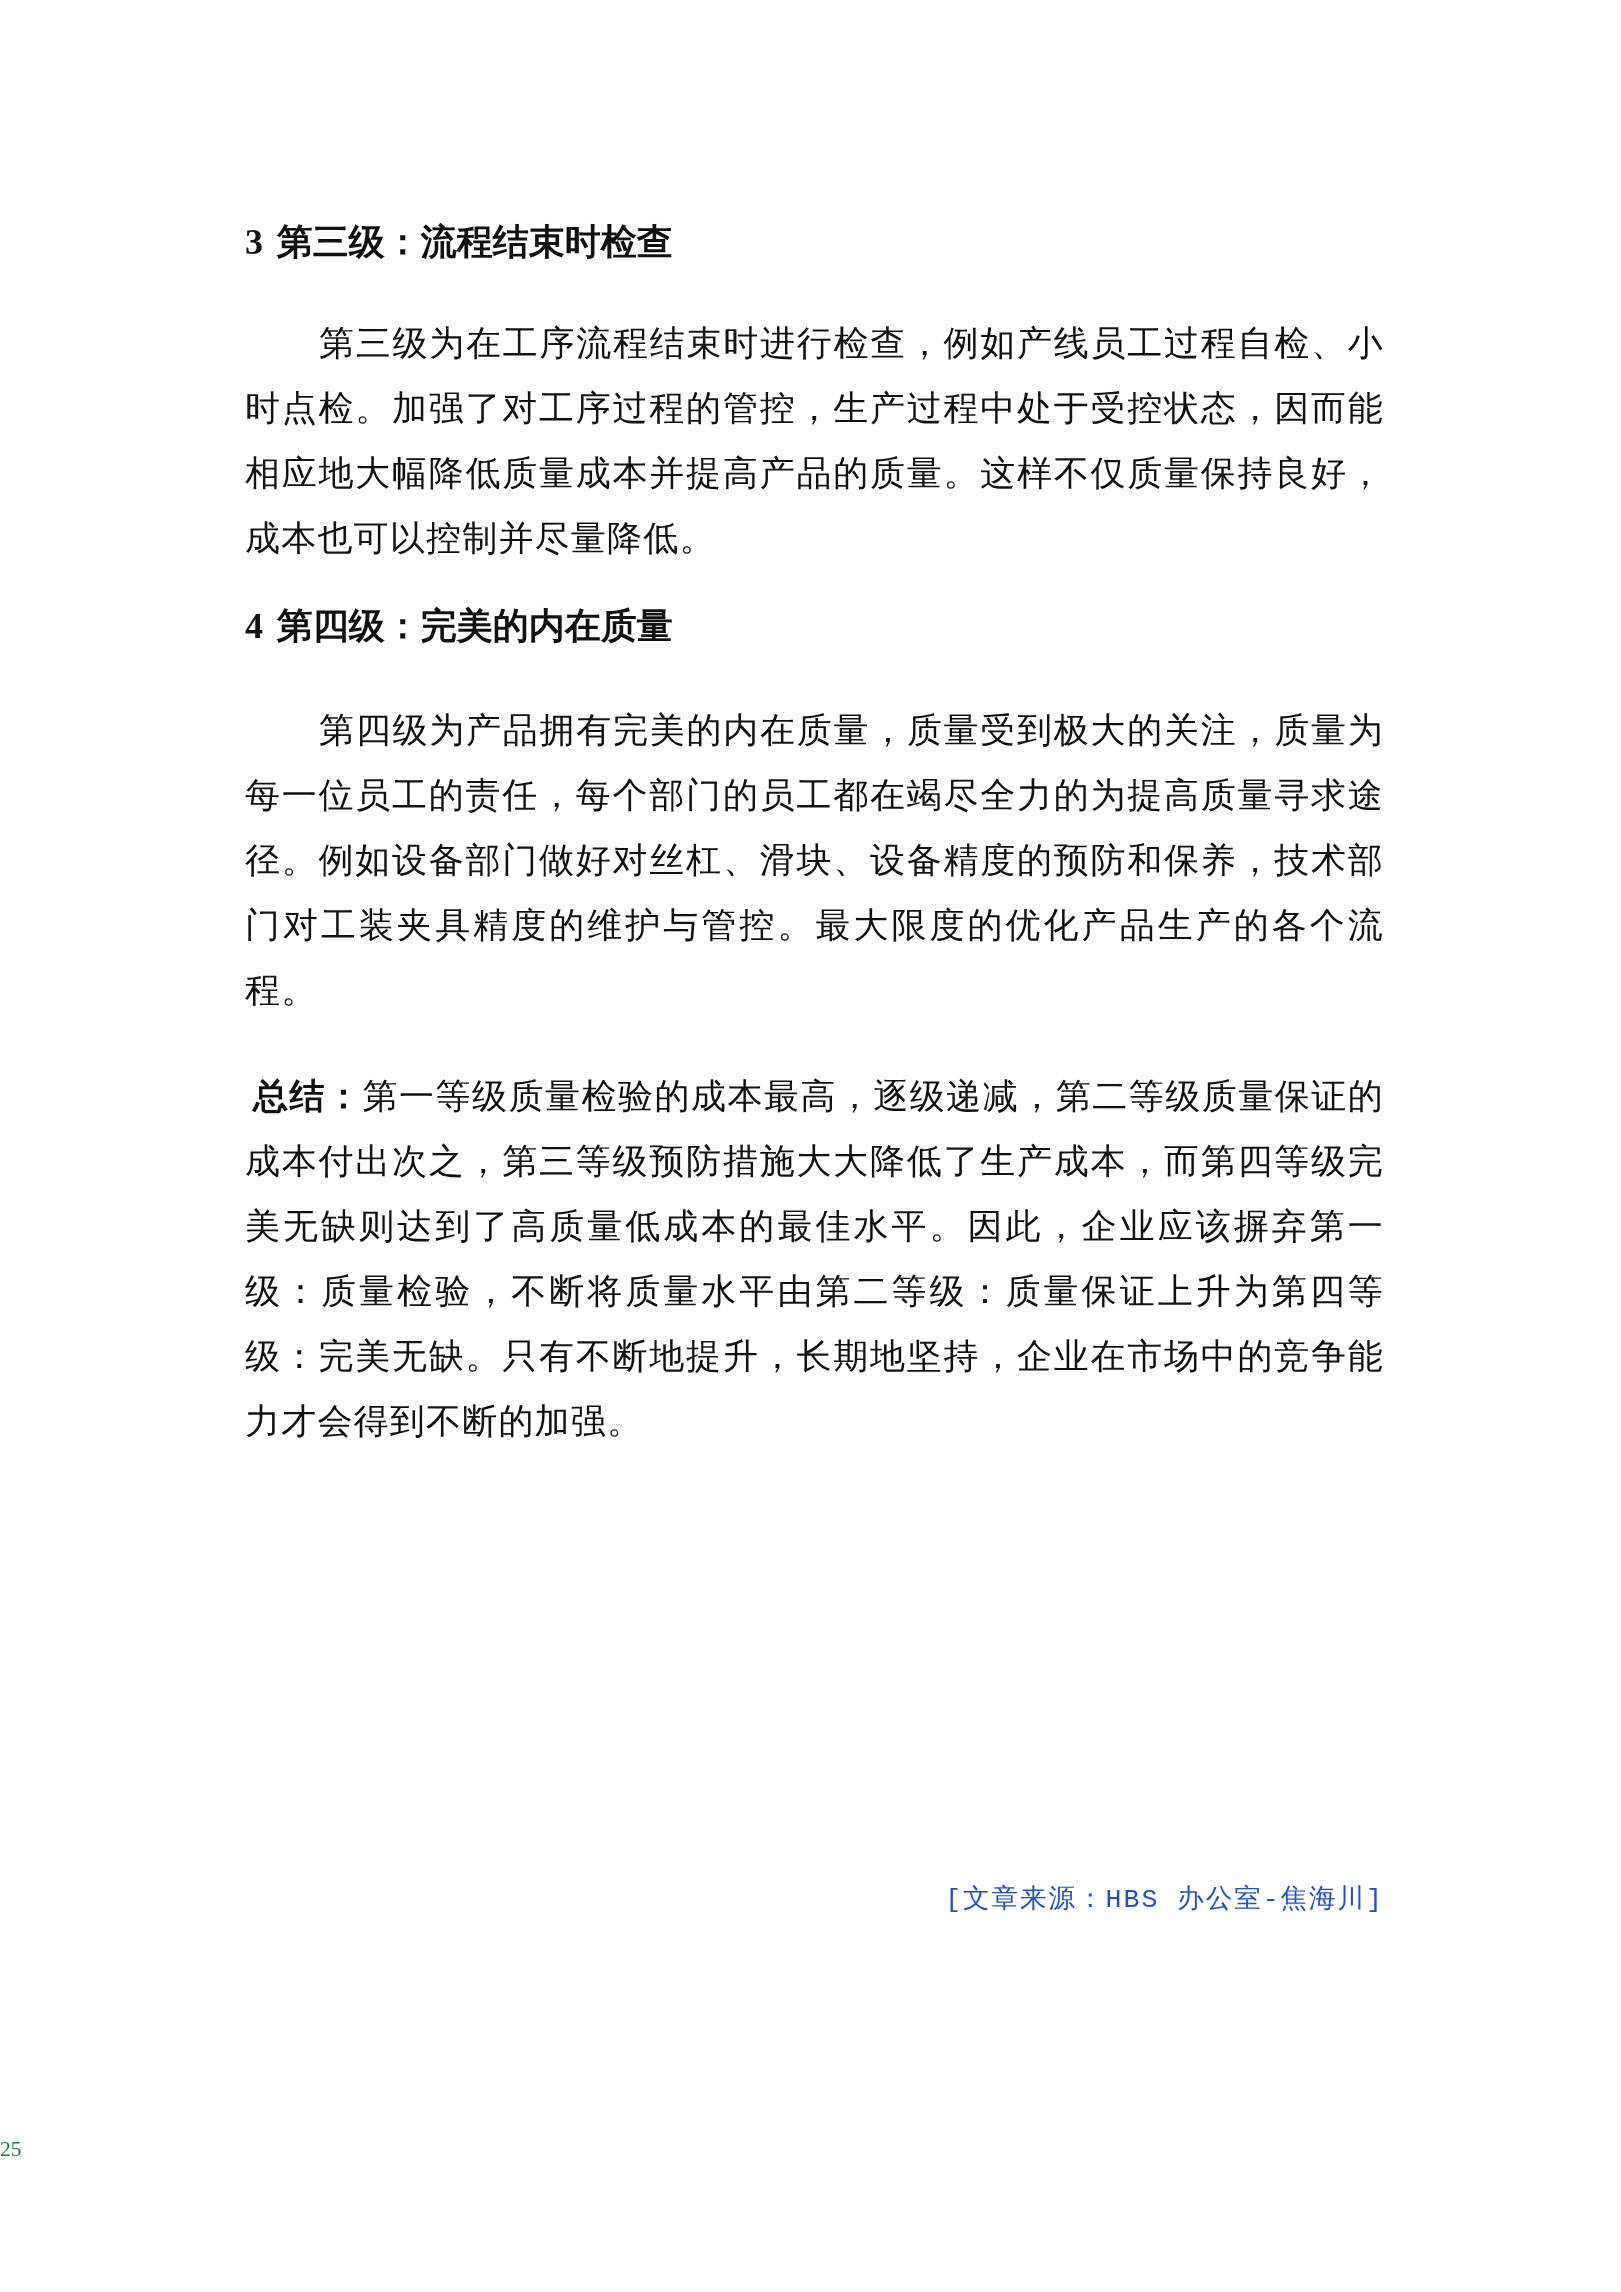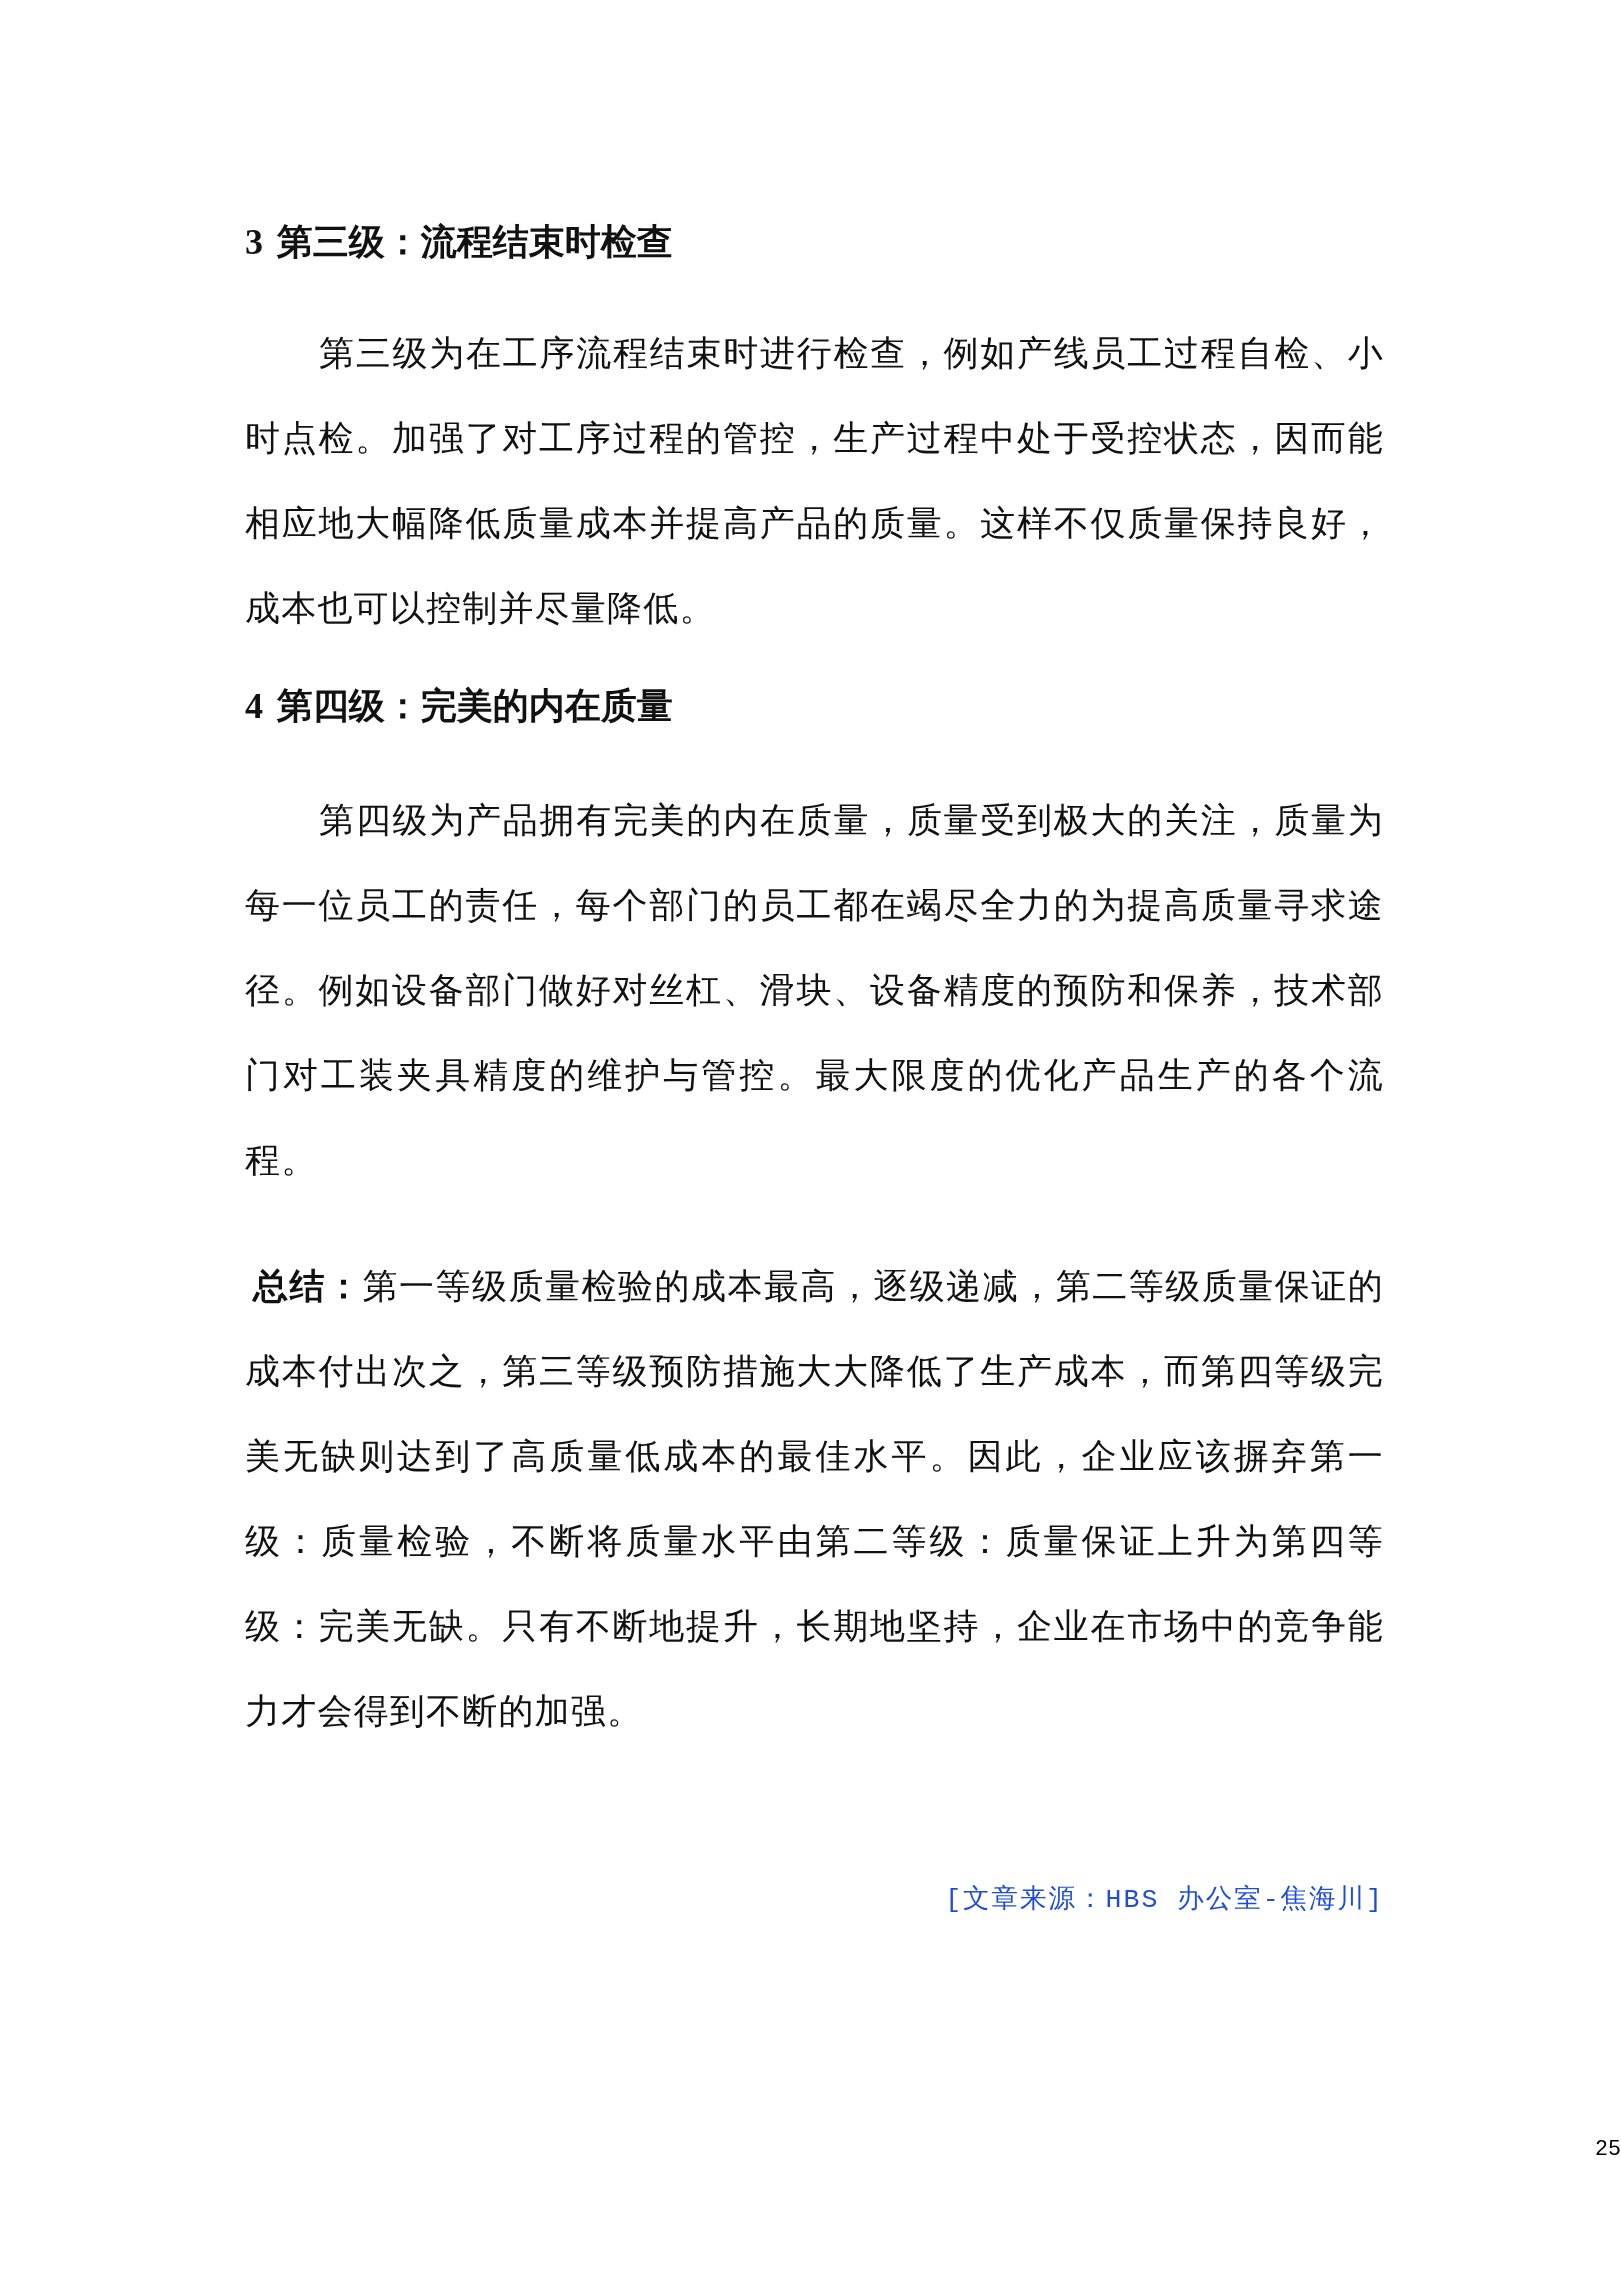--- a/index.html
+++ b/index.html
@@ -34,21 +34,21 @@
       line-height: 49px;
       margin: 0;
       letter-spacing: 0px;
     }
     .heading .num {
       margin-right: 13.7px;
       font-family: "Liberation Serif", serif;
     }
     .para {
       font-size: 35px;
-      line-height: 85px;
+      line-height: 65px;
       margin: 0;
       text-align: justify;
       text-justify: inter-character;
       letter-spacing: 1.2px;
     }
     .para.indent { text-indent: 74px; }
     .h3 { margin-top: 16px; }
     .p3 { margin-top: 44px; }
     .h4 { margin-top: 30px; }
     .p4 { margin-top: 47px; }
@@ -65,24 +65,24 @@
       font-family: "Liberation Mono", "DejaVu Sans Mono", monospace;
       font-size: 26.5px;
       letter-spacing: 2px;
       color: #1d4ed8;
     }
     .page-number {
       position: absolute;
       left: 0;
       width: 1621px;
       top: 2137px;
-      text-align: right;
-      font-family: Liberation Mono, monospace;
+      text-align: left;
+      font-family: Liberation Serif, serif;
       font-size: 21.6px;
-      color: #000000;
+      color: #15803d;
     }
   </style>
 </head>
 <body>
 
 <div class="page">
   <div class="content">
 
     <h3 class="heading h3"><span class="num">3</span><span>第三级：流程结束时检查</span></h3>
 

